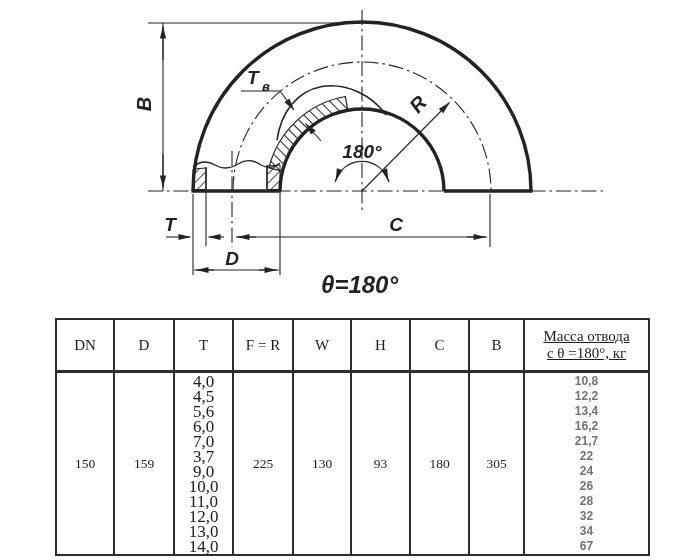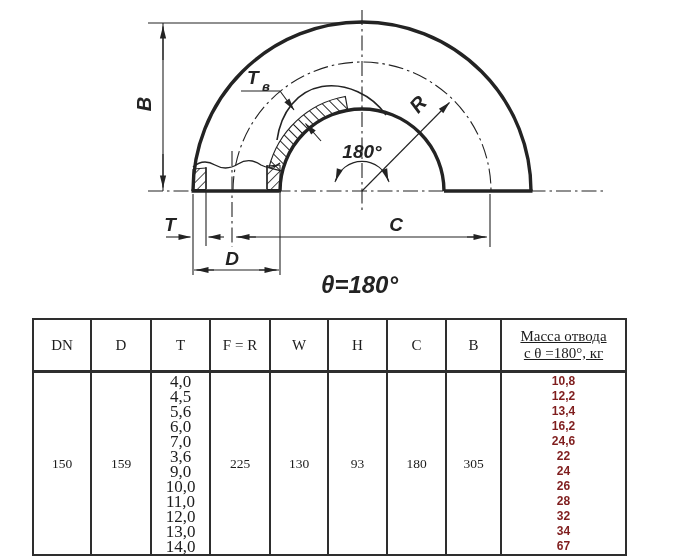--- a/index.html
+++ b/index.html
@@ -1,20 +1,20 @@
 <!DOCTYPE html>
 <html><head>
 <meta charset="utf-8">
 <style>
   html,body{margin:0;padding:0;background:#ffffff;}
   .page{position:relative;width:700px;height:560px;background:#ffffff;overflow:hidden;
         font-family:"Liberation Serif", serif;color:#1c1c1c;}
   svg.drawing{position:absolute;left:0;top:0;}
   svg .lbl{font-family:"Liberation Sans", sans-serif;font-style:italic;font-weight:bold;fill:currentColor;stroke:none;}
-  table.dims{position:absolute;left:32px;top:318px;border-collapse:collapse;table-layout:fixed;
+  table.dims{position:absolute;left:55px;top:318px;border-collapse:collapse;table-layout:fixed;
              width:595px;}
   table.dims th, table.dims td{border:2px solid #2e2e2e;text-align:center;vertical-align:middle;
              padding:0;font-weight:normal;}
   table.dims th{height:50px;font-size:15px;border-bottom:3px solid #2e2e2e;}
   th.mass-h{font-size:14px;line-height:17px;text-decoration:underline;}
   td.body-cell{height:181px;font-size:13.5px;}
   .stack{display:flex;flex-direction:column;justify-content:center;height:181px;}
   .stack-line{line-height:15px;font-size:17px;font-family:"Liberation Serif",serif;}
   .mass-line{line-height:15px;font-size:12px;font-family:"Liberation Sans",sans-serif;font-weight:bold;}
 </style>
@@ -141,41 +141,41 @@
       <tr>
         <td class="body-cell">150</td>
         <td class="body-cell">159</td>
         <td class="body-cell">
           <div class="stack">
               <div class="stack-line">4,0</div>
               <div class="stack-line">4,5</div>
               <div class="stack-line">5,6</div>
               <div class="stack-line">6,0</div>
               <div class="stack-line">7,0</div>
-              <div class="stack-line">3,6</div>
+              <div class="stack-line">3,7</div>
               <div class="stack-line">9,0</div>
               <div class="stack-line">10,0</div>
               <div class="stack-line">11,0</div>
               <div class="stack-line">12,0</div>
               <div class="stack-line">13,0</div>
               <div class="stack-line">14,0</div>
             </div>
         </td>
         <td class="body-cell">225</td>
         <td class="body-cell">130</td>
         <td class="body-cell">93</td>
         <td class="body-cell">180</td>
         <td class="body-cell">305</td>
         <td class="body-cell">
-          <div class="stack" style="color: #7f1d1d;">
+          <div class="stack" style="color: #737373;">
               <div class="mass-line">10,8</div>
               <div class="mass-line">12,2</div>
               <div class="mass-line">13,4</div>
               <div class="mass-line">16,2</div>
-              <div class="mass-line">24,6</div>
+              <div class="mass-line">21,7</div>
               <div class="mass-line">22</div>
               <div class="mass-line">24</div>
               <div class="mass-line">26</div>
               <div class="mass-line">28</div>
               <div class="mass-line">32</div>
               <div class="mass-line">34</div>
               <div class="mass-line">67</div>
             </div>
         </td>
       </tr>

